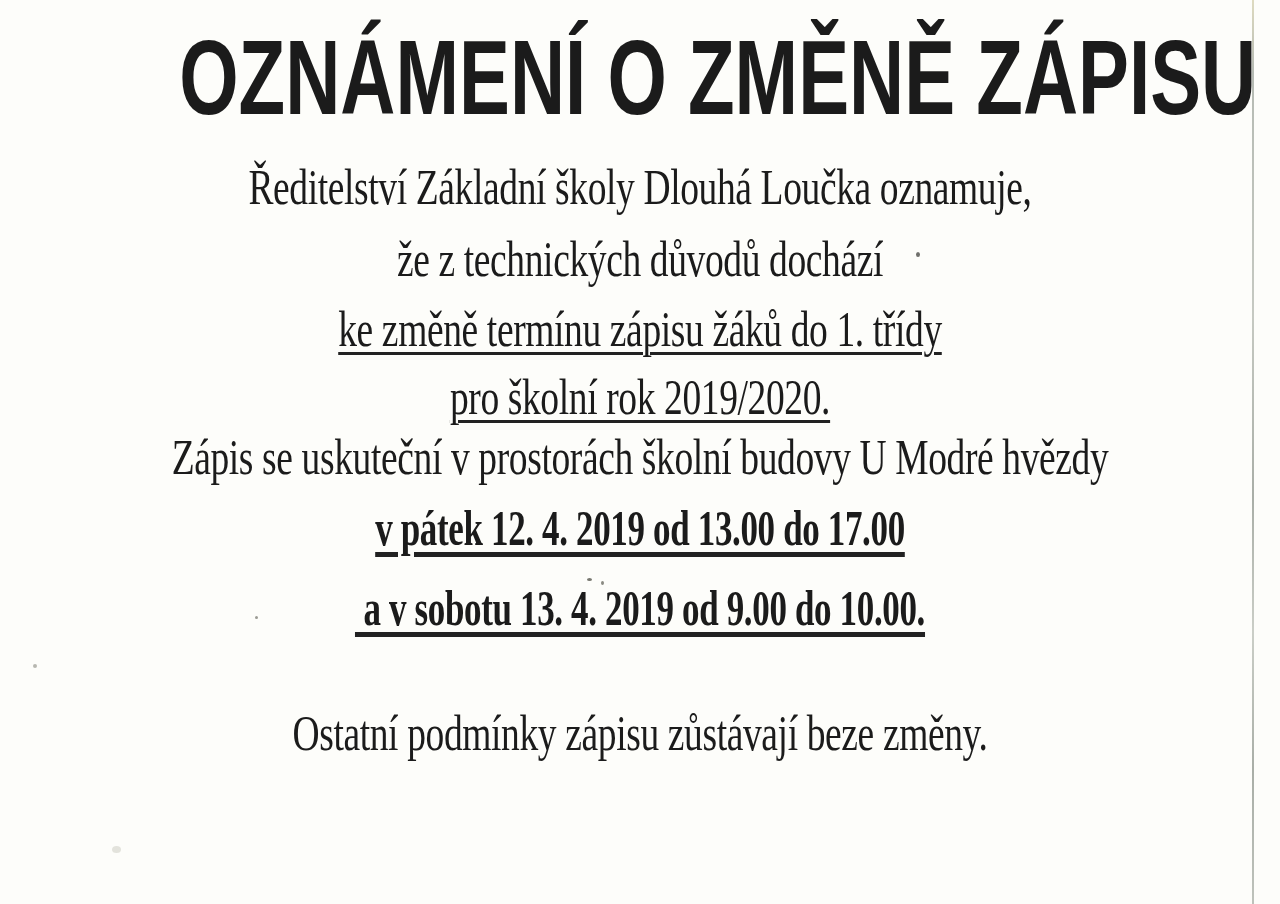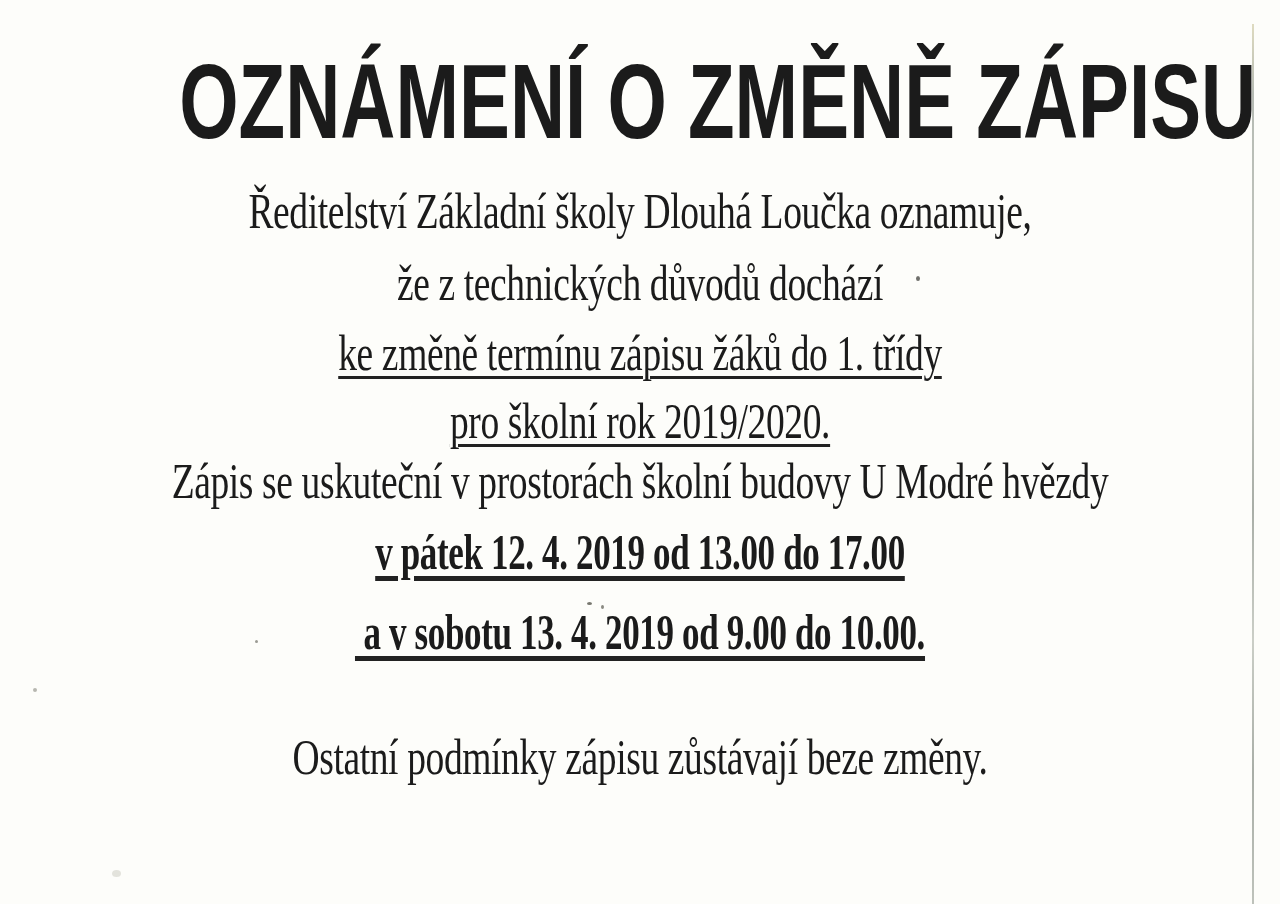--- a/index.html
+++ b/index.html
@@ -8,21 +8,20 @@
     height: 904px;
     position: relative;
     overflow: hidden;
     background: var(--paper, #fdfdfa);
     color: var(--ink, #1b1b1b);
     font-family: "Liberation Serif", "DejaVu Serif", serif;
   }
   .page {
     position: absolute;
     inset: 0;
-    margin-top: 24px;
   }
   .title {
     position: absolute;
     top: 24px;
     left: 0;
     right: 0;
     text-align: center;
     font-family: "Liberation Sans", "DejaVu Sans", sans-serif;
     font-weight: 700;
     font-size: 106px;

